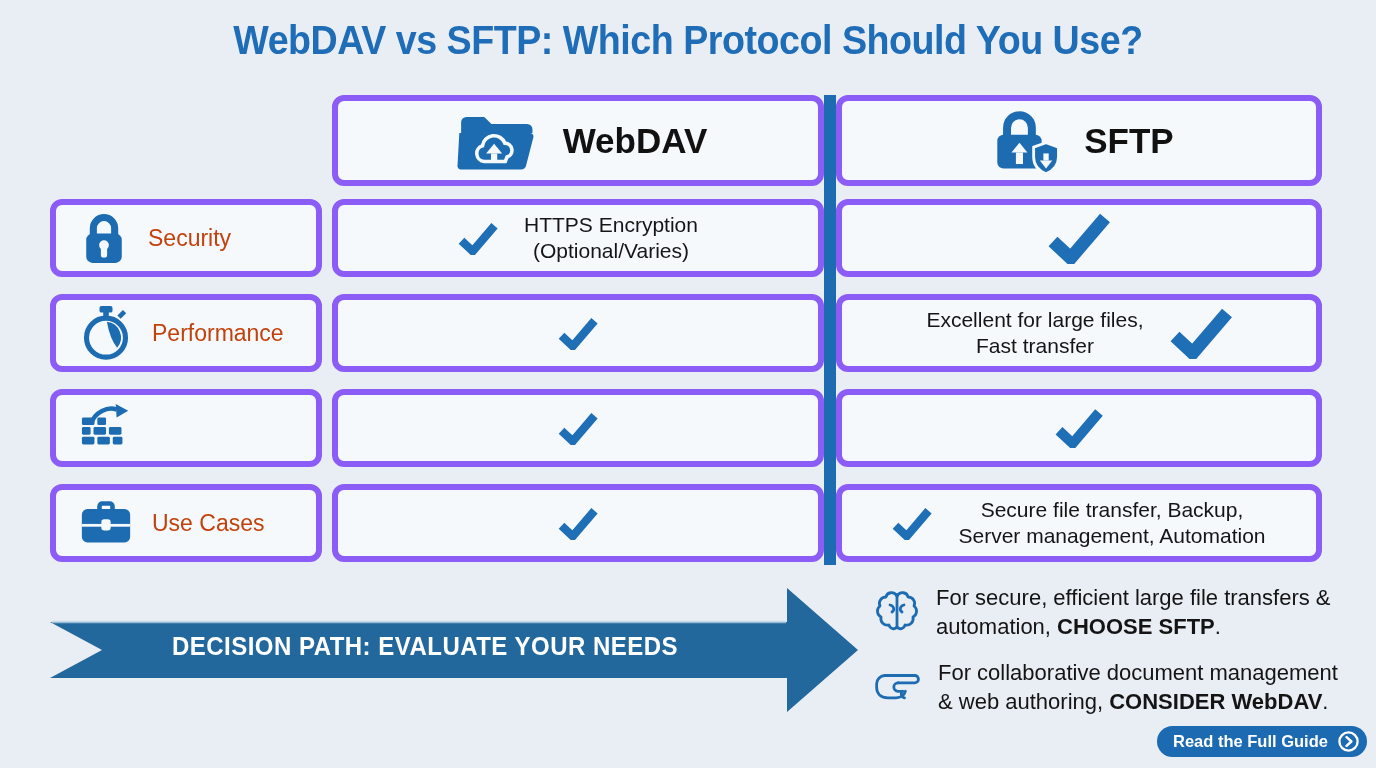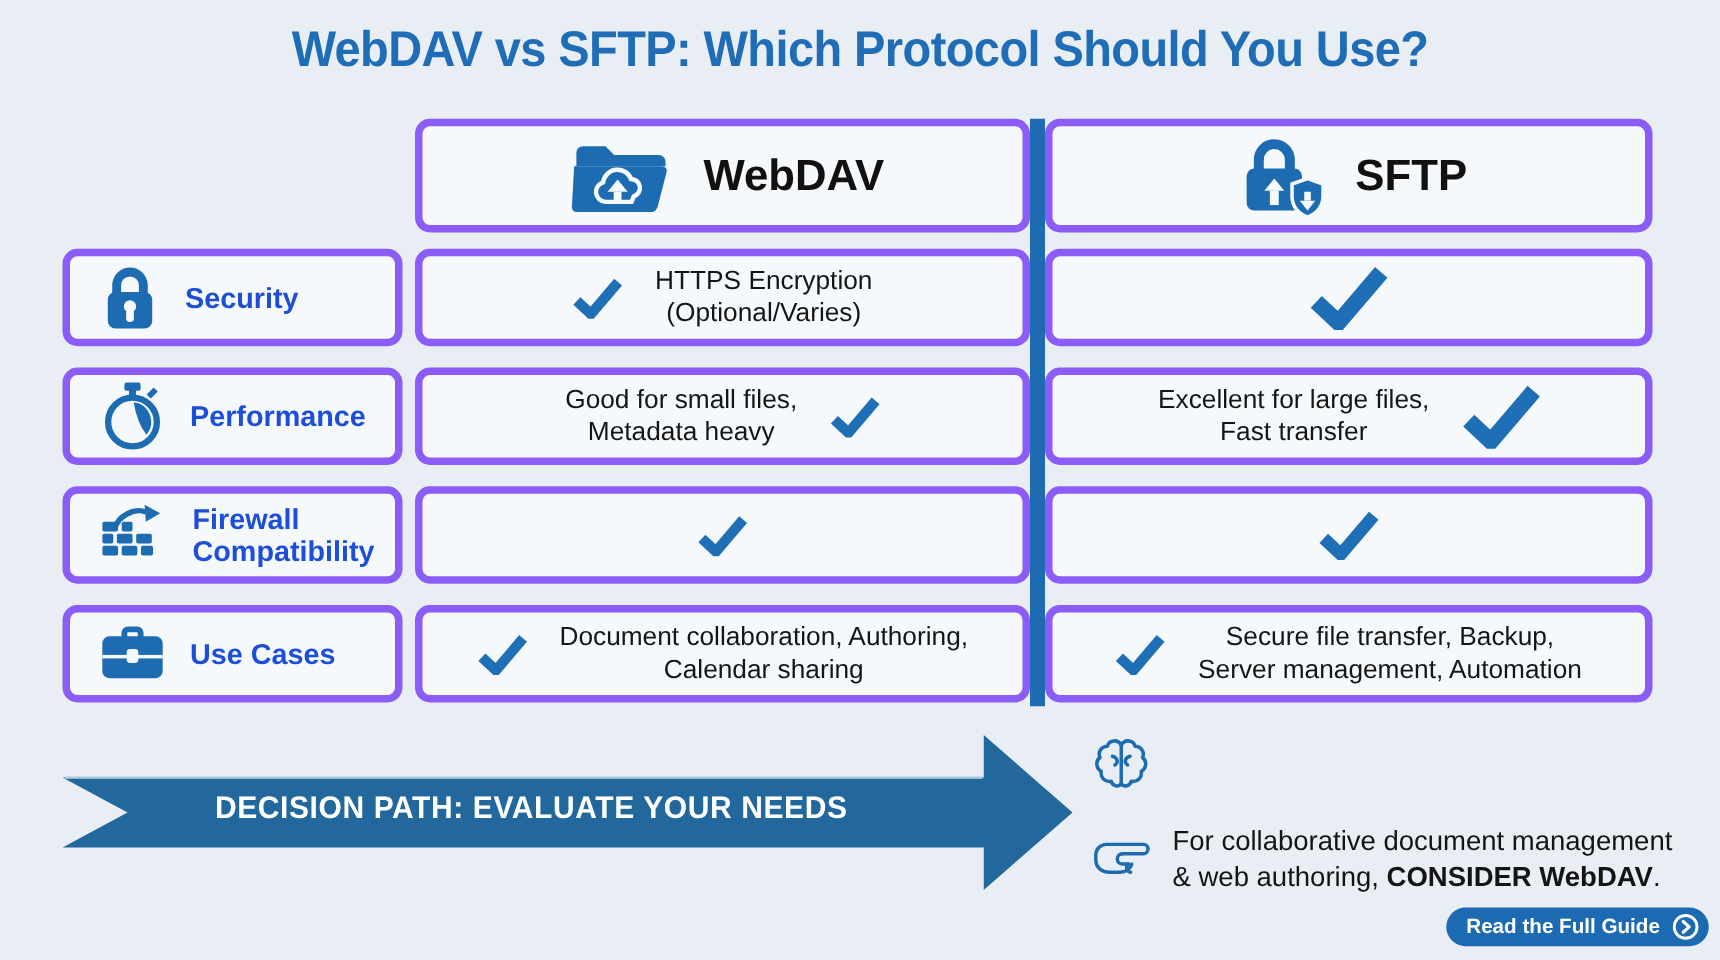--- a/index.html
+++ b/index.html
@@ -23,21 +23,21 @@
   .col-label{left:50px;width:272px;justify-content:flex-start;padding-left:24px;gap:20px;}
   .col-webdav{left:332px;width:492px;}
   .col-sftp{left:836px;width:486px;}
   .r0{top:199px}.r1{top:294px}.r2{top:389px}.r3{top:484px}
   .v-divider{
     position:absolute;left:824px;top:95px;width:12px;height:470px;
     background:#1d6cb2;
   }
   .hdr-label{font-size:35px;font-weight:bold;color:#111;}
   .hdr-inner{display:flex;align-items:center;gap:22px;}
-  .row-label{font-size:23px;font-weight:bold;color:#1d4ed8;line-height:1.15;white-space:pre-line;}
+  .row-label{font-size:23px;font-weight:normal;color:#c2410c;line-height:1.15;white-space:pre-line;}
   .row-icon{display:flex;align-items:center;}
   .cell-text{font-size:21px;line-height:1.26;text-align:center;white-space:pre-line;color:#151515;}
   .value-cell{gap:26px;padding:12px 16px;}
   .check{flex:0 0 auto;display:flex;align-items:center;}
   .check svg{display:block;}
   .c-sm svg{width:40px;height:33px;}
   .c-md svg{width:48px;height:40px;}
   .c-lg svg{width:62px;height:52px;}
   .check-right .check{order:2;}
   .arrow-wrap{position:absolute;left:50px;top:586px;width:810px;height:128px;}
@@ -139,22 +139,20 @@
     </svg>
   </span>
   <span class="row-label">Performance</span>
 </div>
 <div class="cell value-cell check-right col-webdav r1">
   <span class="check c-sm">
     <svg viewBox="0 0 104 88">
         <path d="M8 50 L38 78 L96 10" fill="none" stroke="#1e6fb5" stroke-width="22"></path>
       </svg>
   </span>
-  <span class="cell-text">Good for small files,
-Metadata heavy</span>
 </div>
 <div class="cell value-cell check-right col-sftp r1">
   <span class="check c-lg">
     <svg viewBox="0 0 104 88">
         <path d="M8 50 L38 78 L96 10" fill="none" stroke="#1e6fb5" stroke-width="22"></path>
       </svg>
   </span>
   <span class="cell-text">Excellent for large files,
 Fast transfer</span>
 </div>
@@ -167,22 +165,20 @@
       <rect x="2" y="24" width="9" height="8" rx="1.5" fill="#1d6cb2"></rect>
       <rect x="14" y="24" width="13" height="8" rx="1.5" fill="#1d6cb2"></rect>
       <rect x="30" y="24" width="13" height="8" rx="1.5" fill="#1d6cb2"></rect>
       <rect x="2" y="34" width="13" height="8" rx="1.5" fill="#1d6cb2"></rect>
       <rect x="18" y="34" width="13" height="8" rx="1.5" fill="#1d6cb2"></rect>
       <rect x="34" y="34" width="10" height="8" rx="1.5" fill="#1d6cb2"></rect>
       <path d="M12 20 C15 9 29 2 38 6" fill="none" stroke="#1d6cb2" stroke-width="4.5"></path>
       <polygon points="37,0 50,7 38,14" fill="#1d6cb2"></polygon>
     </svg>
   </span>
-  <span class="row-label">Firewall
-Compatibility</span>
 </div>
 <div class="cell value-cell col-webdav r2">
   <span class="check c-sm">
     <svg viewBox="0 0 104 88">
         <path d="M8 50 L38 78 L96 10" fill="none" stroke="#1e6fb5" stroke-width="22"></path>
       </svg>
   </span>
 </div>
 <div class="cell value-cell col-sftp r2">
   <span class="check c-md">
@@ -202,22 +198,20 @@
     </svg>
   </span>
   <span class="row-label">Use Cases</span>
 </div>
 <div class="cell value-cell col-webdav r3">
   <span class="check c-sm">
     <svg viewBox="0 0 104 88">
         <path d="M8 50 L38 78 L96 10" fill="none" stroke="#1e6fb5" stroke-width="22"></path>
       </svg>
   </span>
-  <span class="cell-text">Document collaboration, Authoring,
-Calendar sharing</span>
 </div>
 <div class="cell value-cell col-sftp r3">
   <span class="check c-sm">
     <svg viewBox="0 0 104 88">
         <path d="M8 50 L38 78 L96 10" fill="none" stroke="#1e6fb5" stroke-width="22"></path>
       </svg>
   </span>
   <span class="cell-text">Secure file transfer, Backup,
 Server management, Automation</span>
 </div>
@@ -233,20 +227,21 @@
 <div class="rec rec1">
   <span class="rec-icon">
     <svg width="50" height="50" viewBox="0 0 50 50" fill="none" stroke="#1d6cb2" stroke-width="2.8" stroke-linecap="round" stroke-linejoin="round">
       <path d="M25 9 V41"></path>
       <path d="M25 10 c-3 -5 -10 -4 -11 1 c-5 0 -8 5 -6 9 c-4 3 -3 9 1 11 c-1 5 3 9 8 8 c1 4 6 5 8 2"></path>
       <path d="M25 10 c3 -5 10 -4 11 1 c5 0 8 5 6 9 c4 3 3 9 -1 11 c1 5 -3 9 -8 8 c-1 4 -6 5 -8 2"></path>
       <path d="M18 19 c4 1 5 5 2 7"></path>
       <path d="M32 19 c-4 1 -5 5 -2 7"></path>
     </svg>
   </span>
+  <p class="rec-text"><span>For secure, efficient large file transfers &amp; automation, </span><b>CHOOSE SFTP</b><span>.</span></p>
 </div>
 
 <div class="rec rec2">
   <span class="rec-icon">
     <svg width="52" height="42" viewBox="0 0 56 44" fill="none" stroke="#1d6cb2" stroke-width="3" stroke-linecap="round" stroke-linejoin="round">
       <path d="M14 15 h32 a4 4 0 0 1 0 8 h-18"></path>
       <path d="M14 15 c-5 0 -9 4 -9 9 v4 c0 7 5 11 12 11 h9 c5 0 9 -3 10 -7"></path>
       <path d="M28 23 a4.5 4.5 0 0 0 0 9 h5"></path>
       <path d="M33 32 a4 4 0 0 0 2 7"></path>
     </svg>

